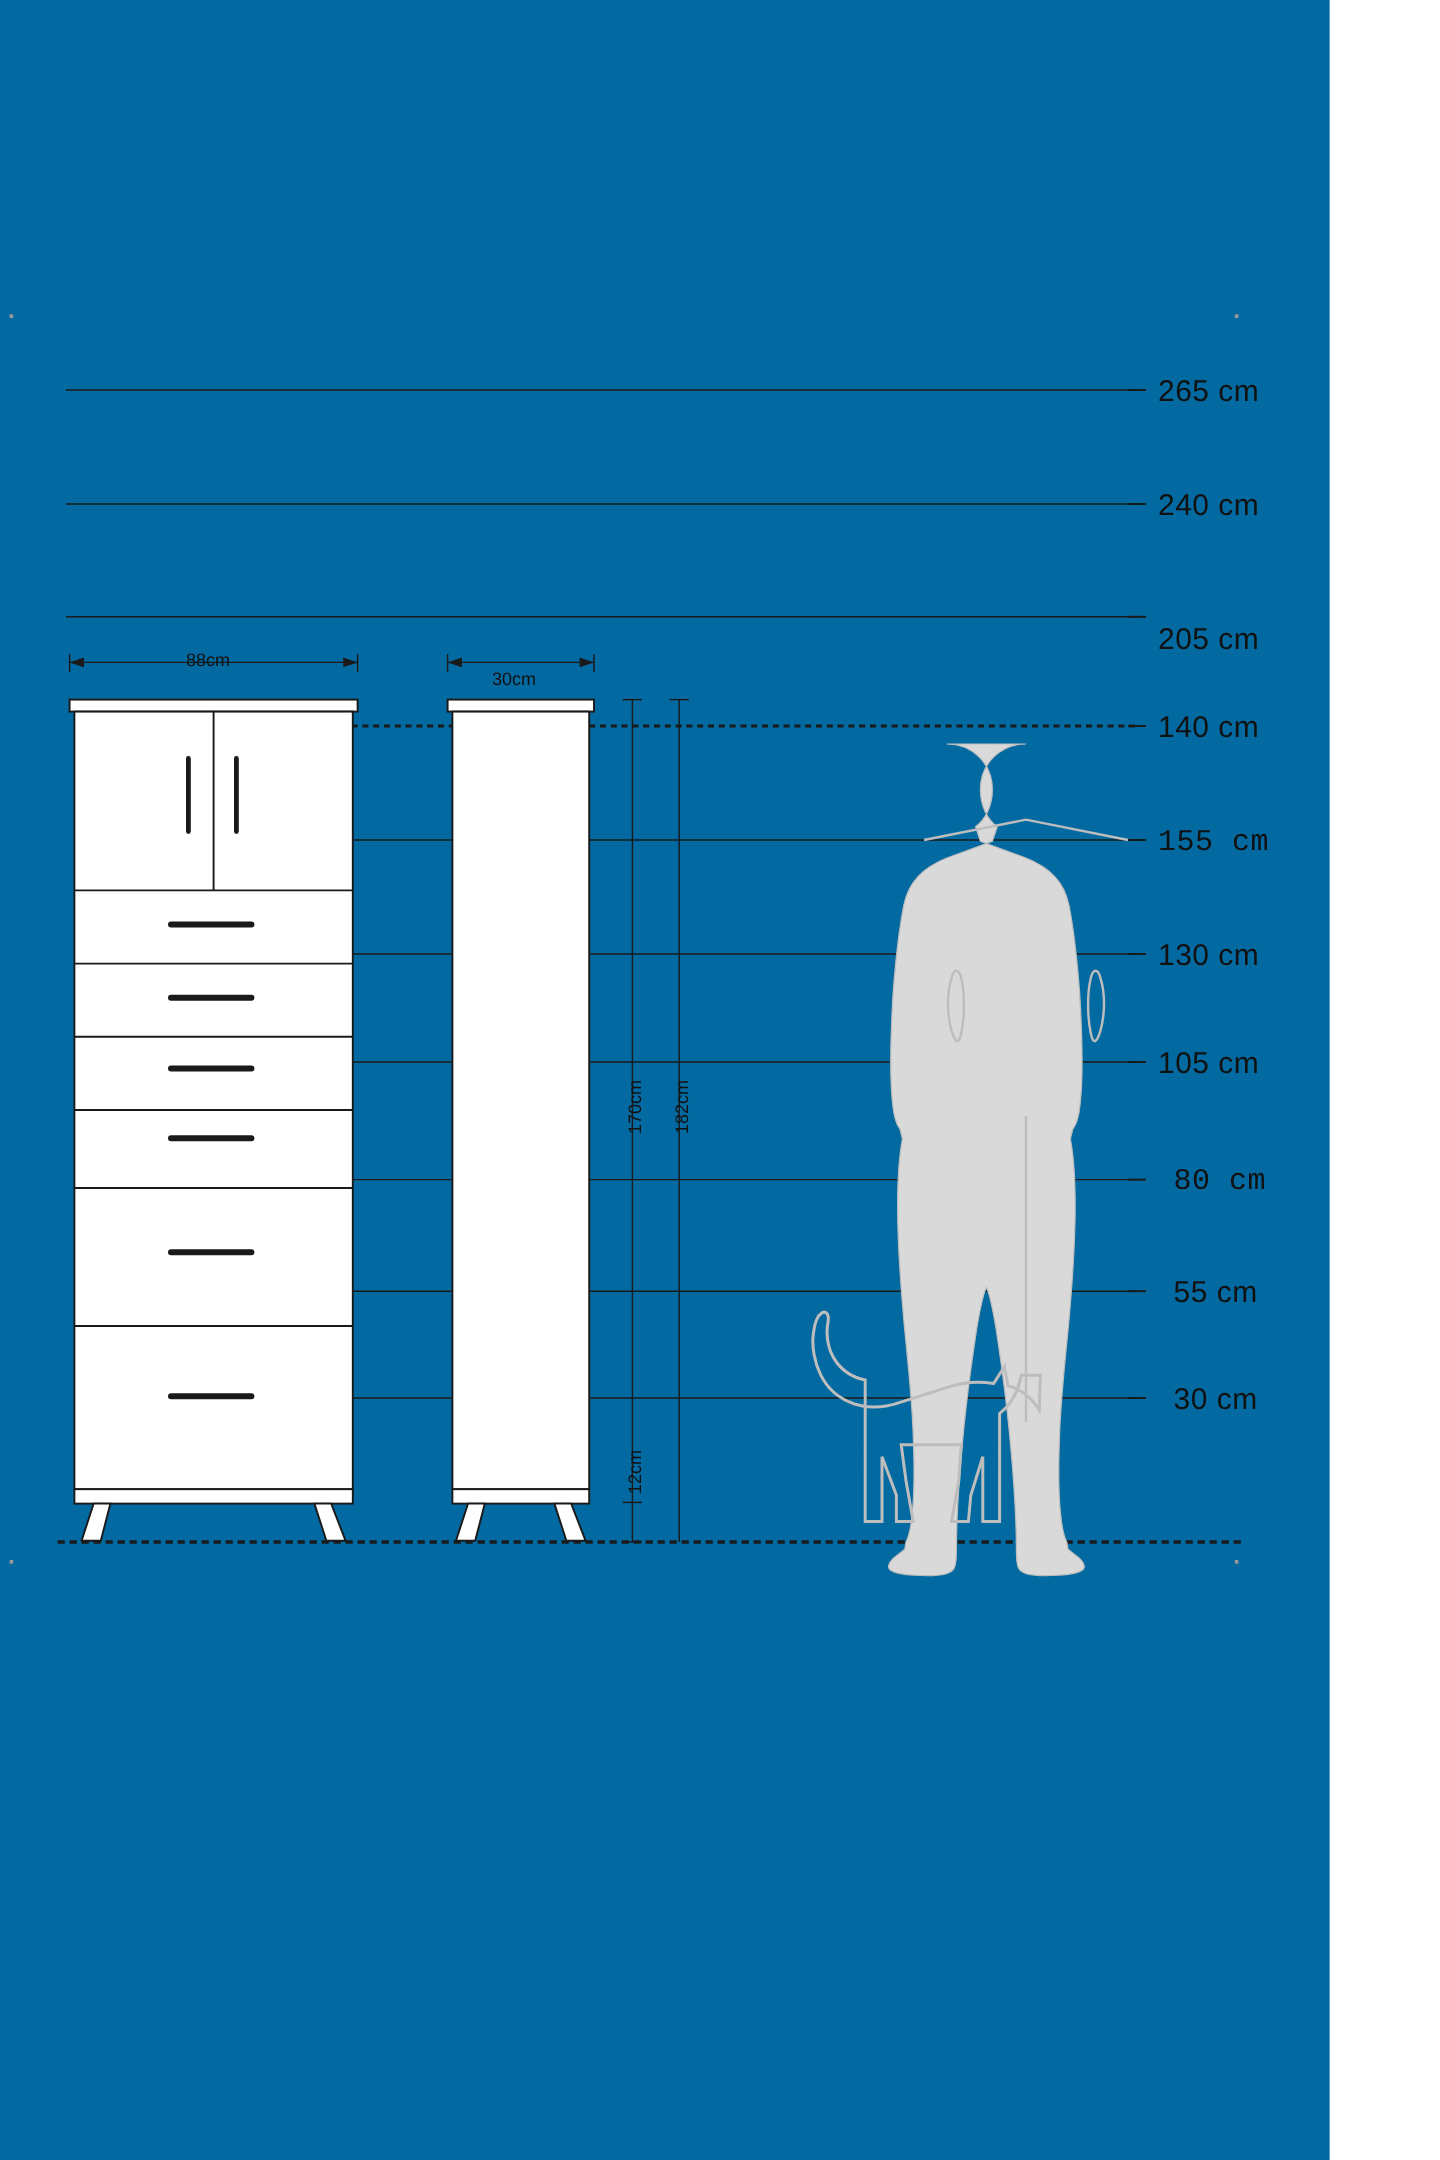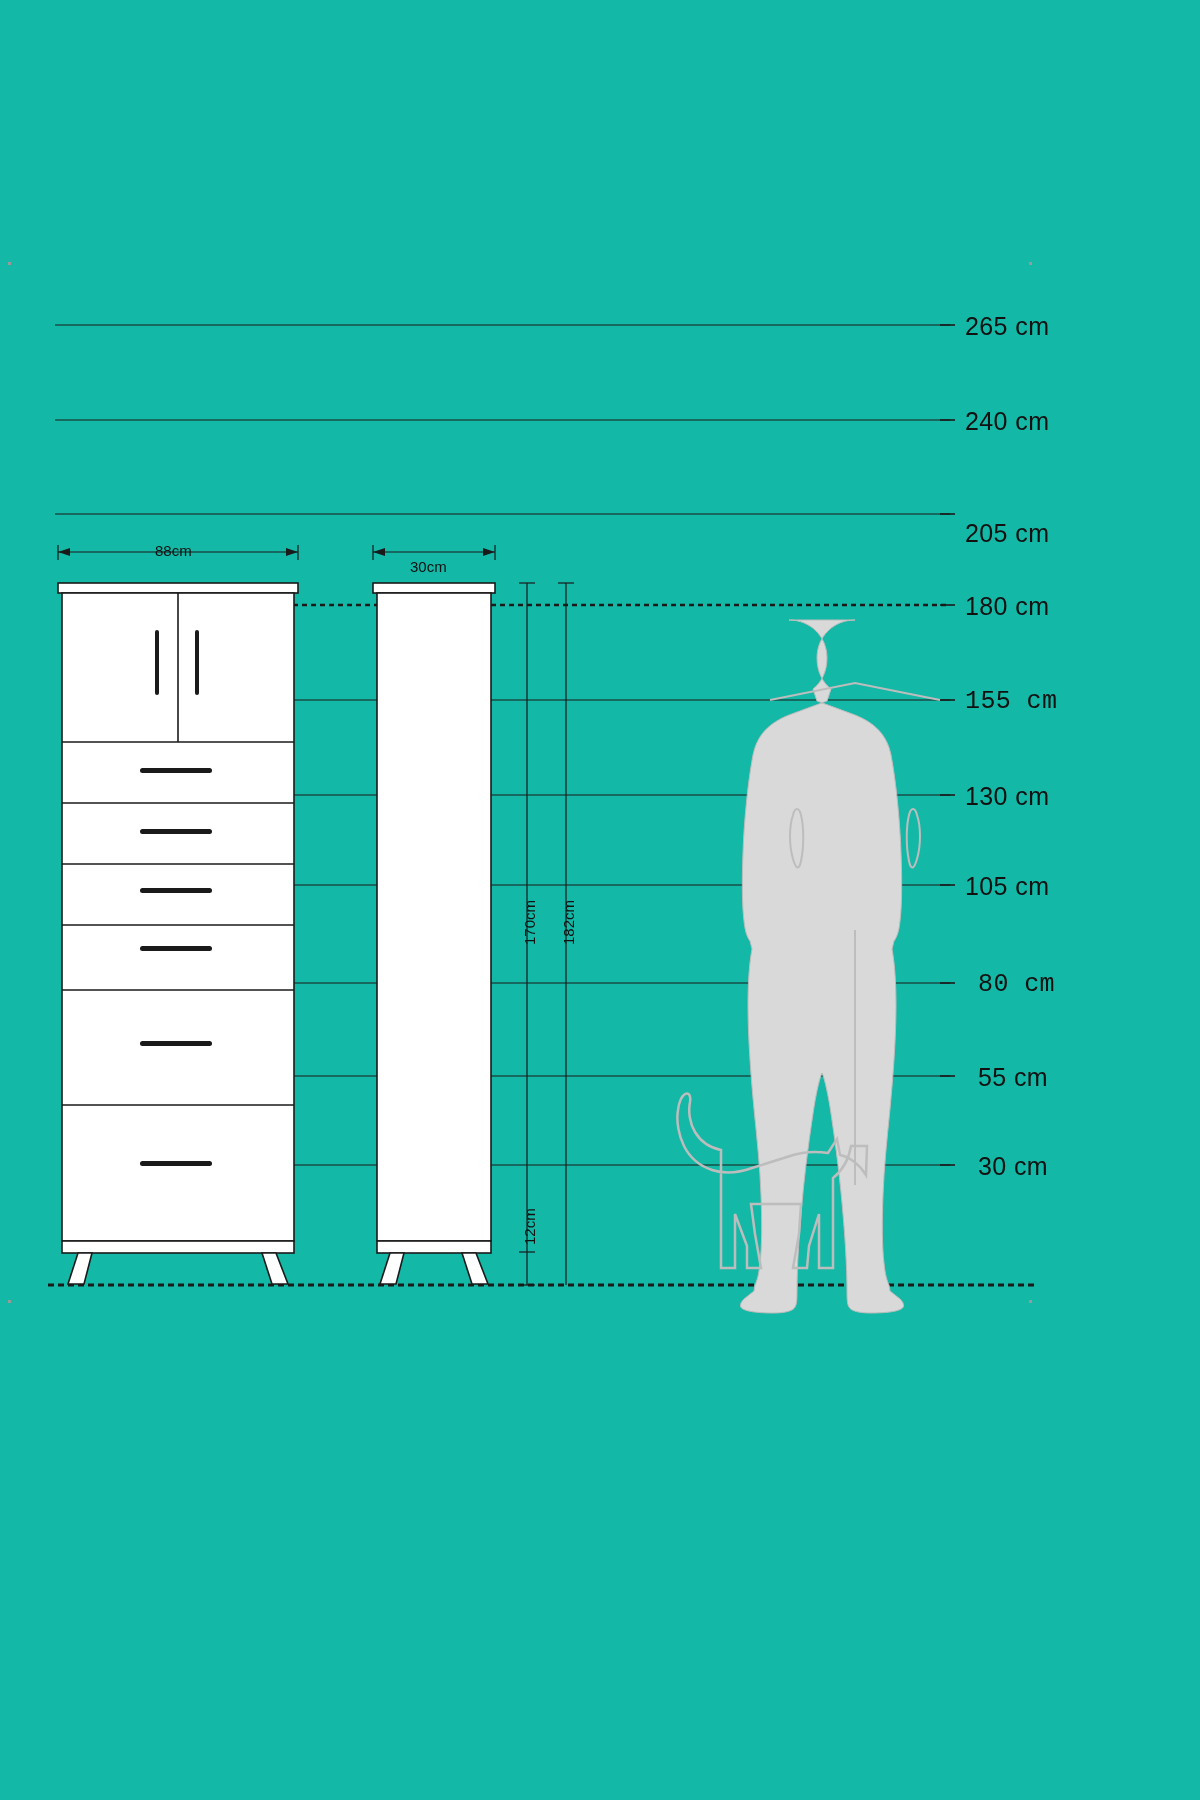--- a/index.html
+++ b/index.html
@@ -6,24 +6,25 @@
     margin: 0;
     padding: 0;
     background: #ffffff;
   }
   body {
     font-family: "Liberation Sans", sans-serif;
     color: #111111;
   }
   #stage {
     position: relative;
-    width: 1200px;
+    width: 1092px;
     height: 1800px;
-    background: #14b8a6;
+    background: #0369a1;
     overflow: hidden;
+    padding-left: 16px;
   }
   .canvas {
     position: absolute;
     left: 0;
     top: 0;
     width: 1200px;
     height: 1800px;
   }
   .scale-label {
     position: absolute;
@@ -246,21 +247,21 @@
            l0 -90
            c10 -8 16 -20 18 -32
            l16 0 Z"></path>
     </g>
 
   </svg>
 
   <div class="scale-label" style="left:965px; top:312px;">265 cm</div>
   <div class="scale-label" style="left:965px; top:407px;">240 cm</div>
   <div class="scale-label" style="left:965px; top:519px;">205 cm</div>
-  <div class="scale-label" style="left:965px; top:592px;">180 cm</div>
+  <div class="scale-label" style="left:965px; top:592px;">140 cm</div>
   <div class="scale-label" style="left:965px; top:687px;font-family:Liberation Mono, monospace;">155 cm</div>
   <div class="scale-label" style="left:965px; top:782px;">130 cm</div>
   <div class="scale-label" style="left:965px; top:872px;">105 cm</div>
   <div class="scale-label" style="left:978px; top:970px;font-family:Liberation Mono, monospace;">80 cm</div>
   <div class="scale-label" style="left:978px; top:1063px;">55 cm</div>
   <div class="scale-label" style="left:978px; top:1152px;">30 cm</div>
 
   <div class="dim-label" style="left:155px; top:542px;">88cm</div>
   <div class="dim-label" style="left:410px; top:542px;margin-top:16px;">30cm</div>
 

